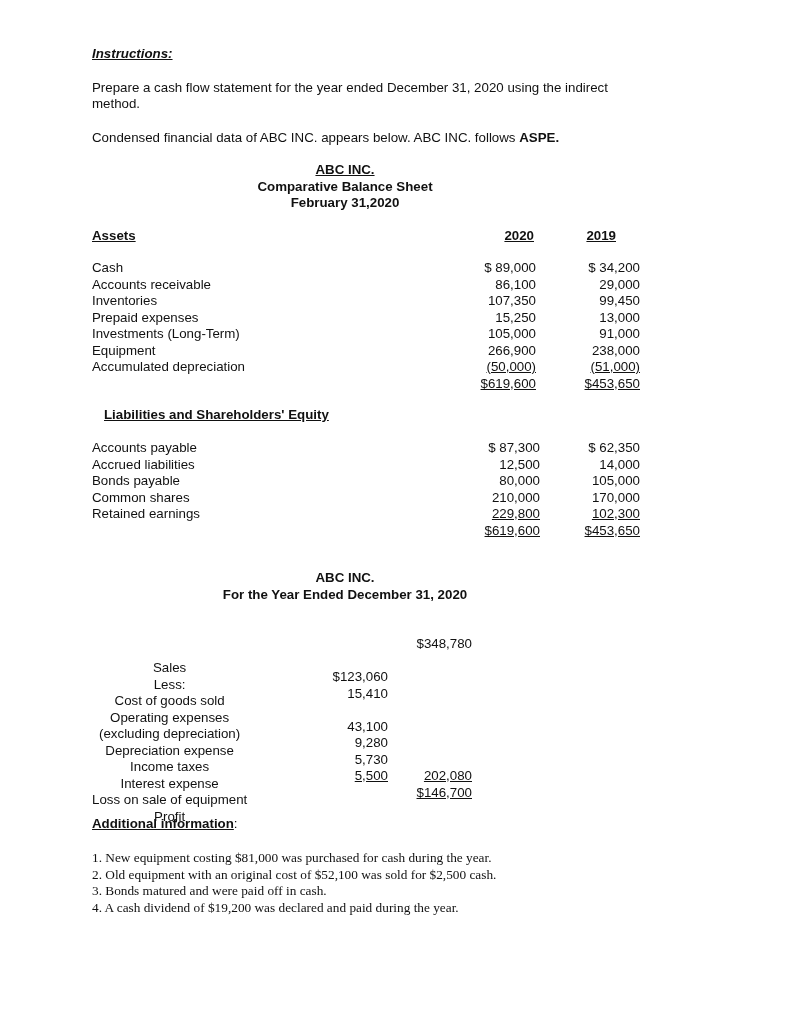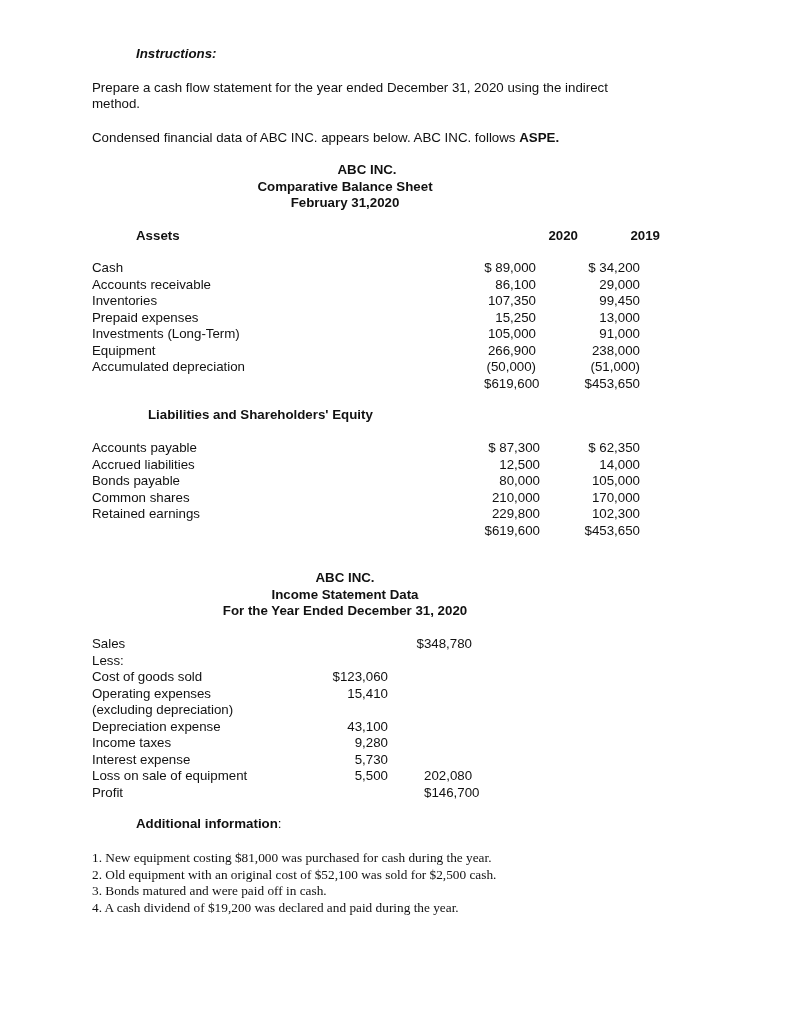--- a/index.html
+++ b/index.html
@@ -1,21 +1,21 @@
 <!DOCTYPE html>
 <html><head>
   <meta charset="utf-8">
   <style>
     html, body { margin: 0; padding: 0; background: #ffffff; }
     body {
       width: 791px; height: 1024px; position: relative; overflow: hidden;
       font-family: "Liberation Sans", sans-serif; color: #111; font-size: 13.3px;
     }
     .abs { position: absolute; white-space: nowrap; line-height: 16.5px; }
-    .u { text-underline-offset: 1px; margin-left: 44px; }
+    .u { text-decoration: underline; text-underline-offset: 1px; }
     .b { font-weight: bold; }
     .i { font-style: italic; }
     .r { text-align: right; }
     .c { text-align: center; }
     .rowlist .row { height: 16.5px; }
   </style>
 </head>
 <body>
 
 <div class="abs b i u" style="left:92px;top:46px;">Instructions:</div>
@@ -83,25 +83,24 @@
   <div class="row">$ 62,350</div>
   <div class="row">14,000</div>
   <div class="row">105,000</div>
   <div class="row">170,000</div>
   <div class="row"><span class="u">102,300</span></div>
   <div class="row"><span class="u">$453,650</span></div>
 </div>
 
 <div class="abs b c" style="left:195px;top:570px;width:300px;">
   <div>ABC INC.</div>
-  <div>Income Statement Data</div>
   <div>For the Year Ended December 31, 2020</div>
 </div>
 
-<div class="abs rowlist" style="left:92px;top:636px;">
+<div class="abs rowlist" style="left:92px;top:660px;text-align:center;">
   <div class="row">Sales</div>
   <div class="row">Less:</div>
   <div class="row">Cost of goods sold</div>
   <div class="row">Operating expenses</div>
   <div class="row">(excluding depreciation)</div>
   <div class="row">Depreciation expense</div>
   <div class="row">Income taxes</div>
   <div class="row">Interest expense</div>
   <div class="row">Loss on sale of equipment</div>
   <div class="row">Profit</div>

